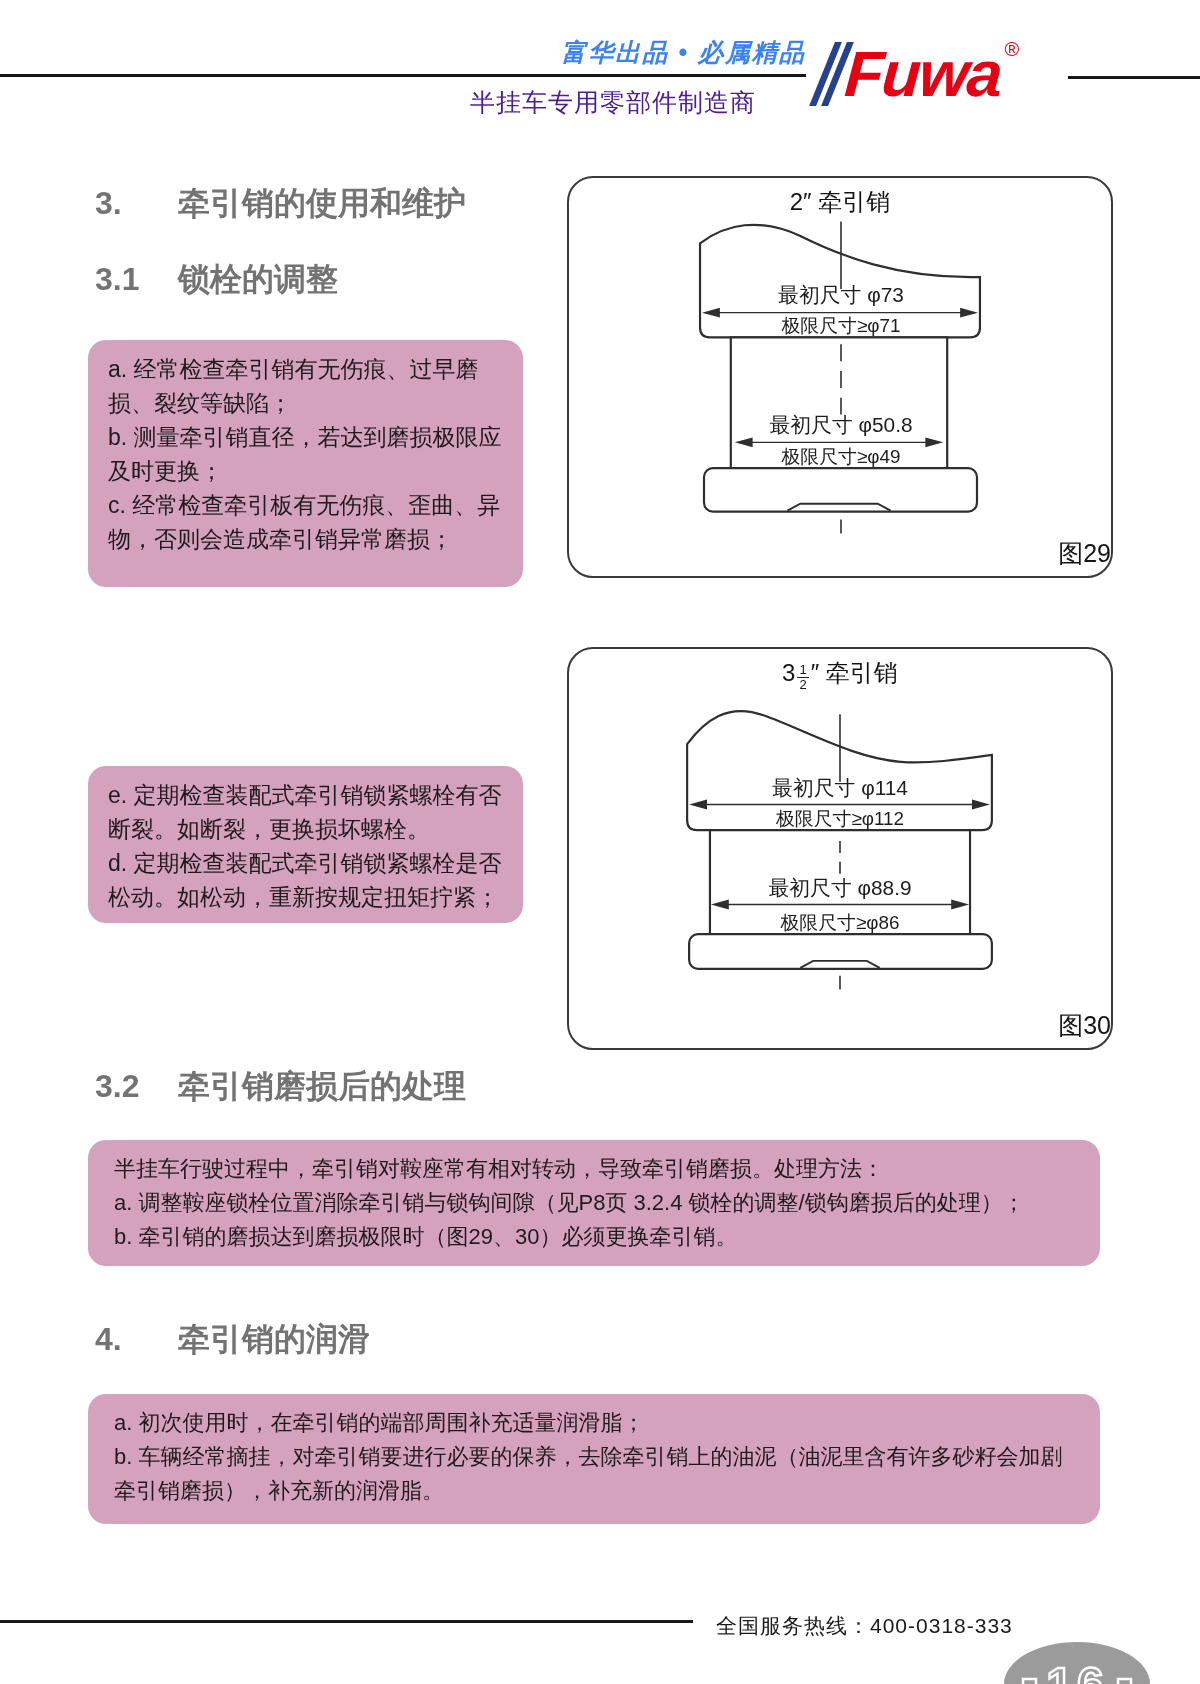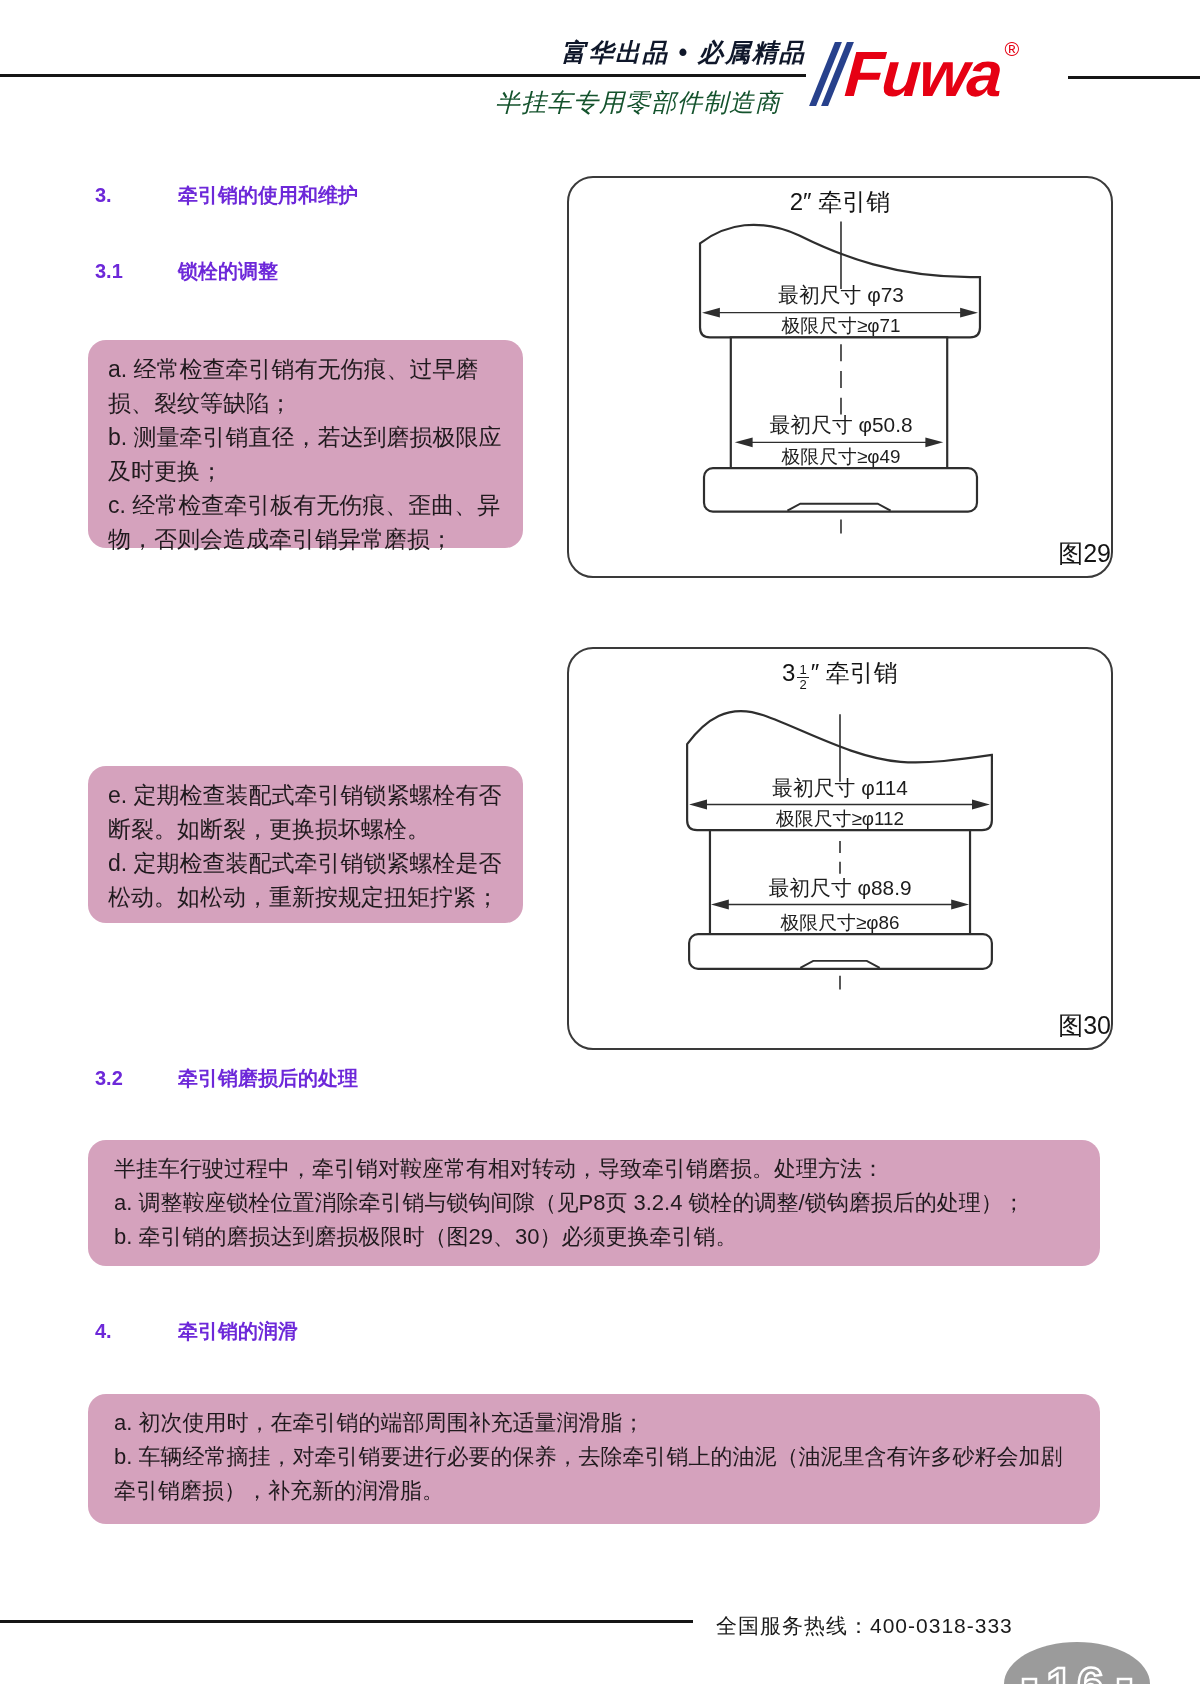--- a/index.html
+++ b/index.html
@@ -1,32 +1,32 @@
 <!DOCTYPE html>
 <html><head>
 <meta charset="utf-8">
 <style>
   html,body{margin:0;padding:0;background:#ffffff;}
   .page{position:relative;width:1200px;height:1684px;background:#fff;overflow:hidden;
         font-family:"Liberation Sans","DejaVu Sans",sans-serif;color:#1d1d1d;}
   
   .slogan-top{position:absolute;top:36px;left:470px;width:336px;text-align:right;
-olor:#1a1a1a;font-size:25px;font-weight:bold;font-style:italic;letter-spacing:2px;color:#0f172a;}
+olor:#1a1a1a;font-size:25px;font-weight:bold;font-style:italic;letter-spacing:2px;color:#3b82f6;}
   .hdr-line{position:absolute;top:74px;left:0;width:806px;height:3px;background:#161616;}
-  .slogan-bottom{position:absolute;top:86px;left:470px;width:336px;text-align:center;
-        font-size:25px;font-style:italic;letter-spacing:1px;color:#14532d;}
+  .slogan-bottom{position:absolute;top:86px;left:470px;width:336px;text-align:left;
+        font-size:25px;letter-spacing:1px;color:#4c1d95;}
   .hdr-line-right{position:absolute;top:76px;left:1068px;width:132px;height:3px;background:#161616;}
   .logo{position:absolute;top:32px;left:822px;height:84px;display:flex;align-items:center;}
   .logo .stripes{display:flex;gap:5px;margin-right:4px;transform:skewX(-22deg);}
   .logo .stripe{width:7px;height:64px;background:#27418c;}
   .logo-text{font-size:64px;font-weight:bold;font-style:italic;color:#e60013;
         letter-spacing:-2px;line-height:1;transform:skewX(-4deg);}
   .logo-reg{font-size:20px;color:#e60013;margin-left:4px;align-self:flex-start;margin-top:6px;}
   
-  .heading{position:absolute;left:95px;font-weight:bold;font-size:20px;color:#6d28d9;white-space:nowrap;}
+  .heading{position:absolute;left:95px;font-weight:bold;font-size:32px;color:#737373;white-space:nowrap;}
   .heading .hnum{display:inline-block;width:83px;}
   
   .notebox{position:absolute;background:#d5a2bd;border-radius:18px;color:#201a1e;}
   .notebox p{margin:0;}
   .nb-narrow{left:88px;width:435px;box-sizing:border-box;padding:12px 18px 10px 20px;
         font-size:23px;line-height:34px;}
   .nb-wide{left:88px;width:1012px;box-sizing:border-box;padding:12px 26px 10px 26px;
         font-size:22px;line-height:34px;}
   
   .figbox{position:absolute;left:567px;width:546px;border:2px solid #3a3a3a;border-radius:26px;
@@ -71,21 +71,21 @@
     <div class="hdr-line-right"></div>
   </div>
 
   <div class="heading" style="top:182px;">
     <span class="hnum">3.</span><span>牵引销的使用和维护</span>
   </div>
   <div class="heading" style="top:258px;">
     <span class="hnum">3.1</span><span>锁栓的调整</span>
   </div>
 
-  <div class="notebox nb-narrow" style="top:340px;height:208px;">
+  <div class="notebox nb-narrow" style="top:340px;height:247px;">
     <p>a. 经常检查牵引销有无伤痕、过早磨损、裂纹等缺陷；</p>
     <p>b. 测量牵引销直径，若达到磨损极限应及时更换；</p>
     <p>c. 经常检查牵引板有无伤痕、歪曲、异物，否则会造成牵引销异常磨损；</p>
   </div>
 
   <div class="figbox" style="top:176px;height:402px;">
     <svg class="figsvg" viewBox="0 0 546 402" preserveAspectRatio="none">
 
       <path class="shape" d="M132,66 L132,151 Q132,161 142,161 L404,161 Q414,161 414,151 L414,100
                              C330,102 272,78 232,58 C192,40 158,46 132,66 Z"></path>

